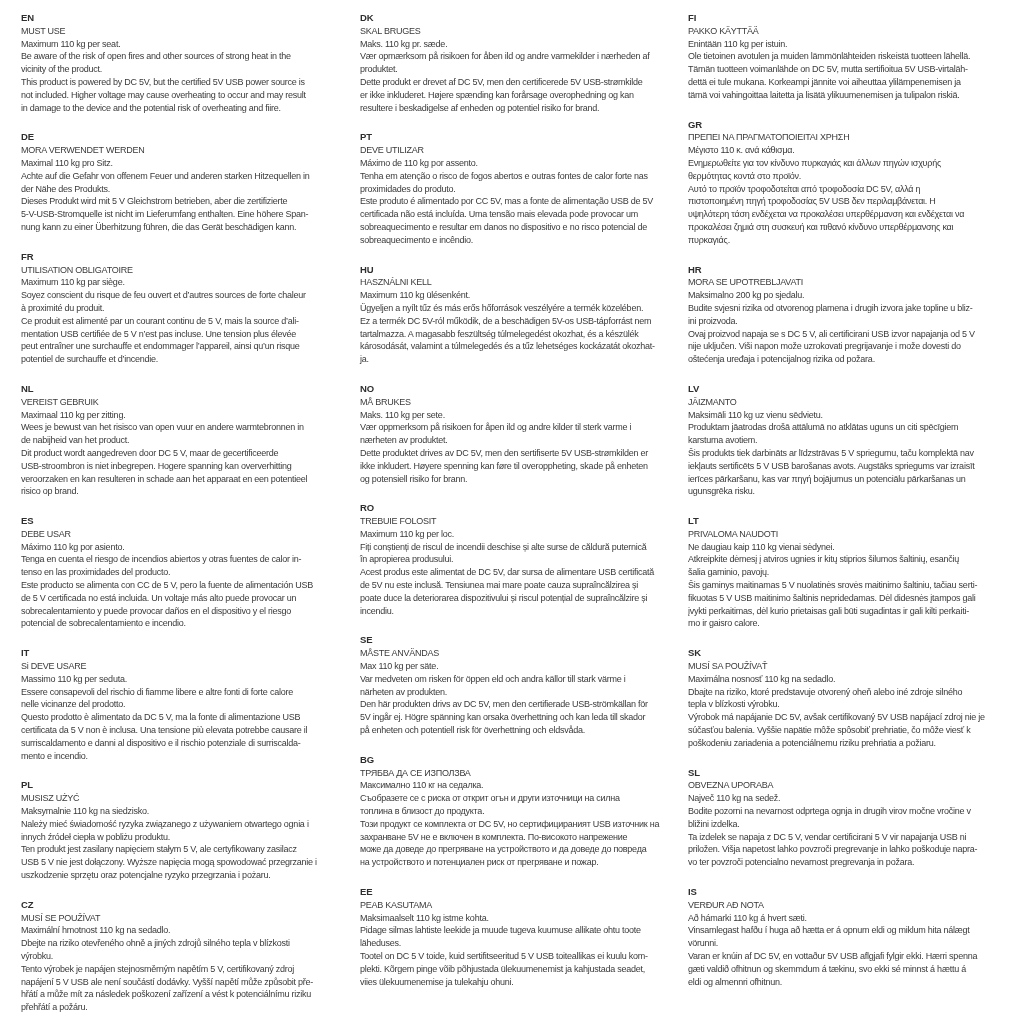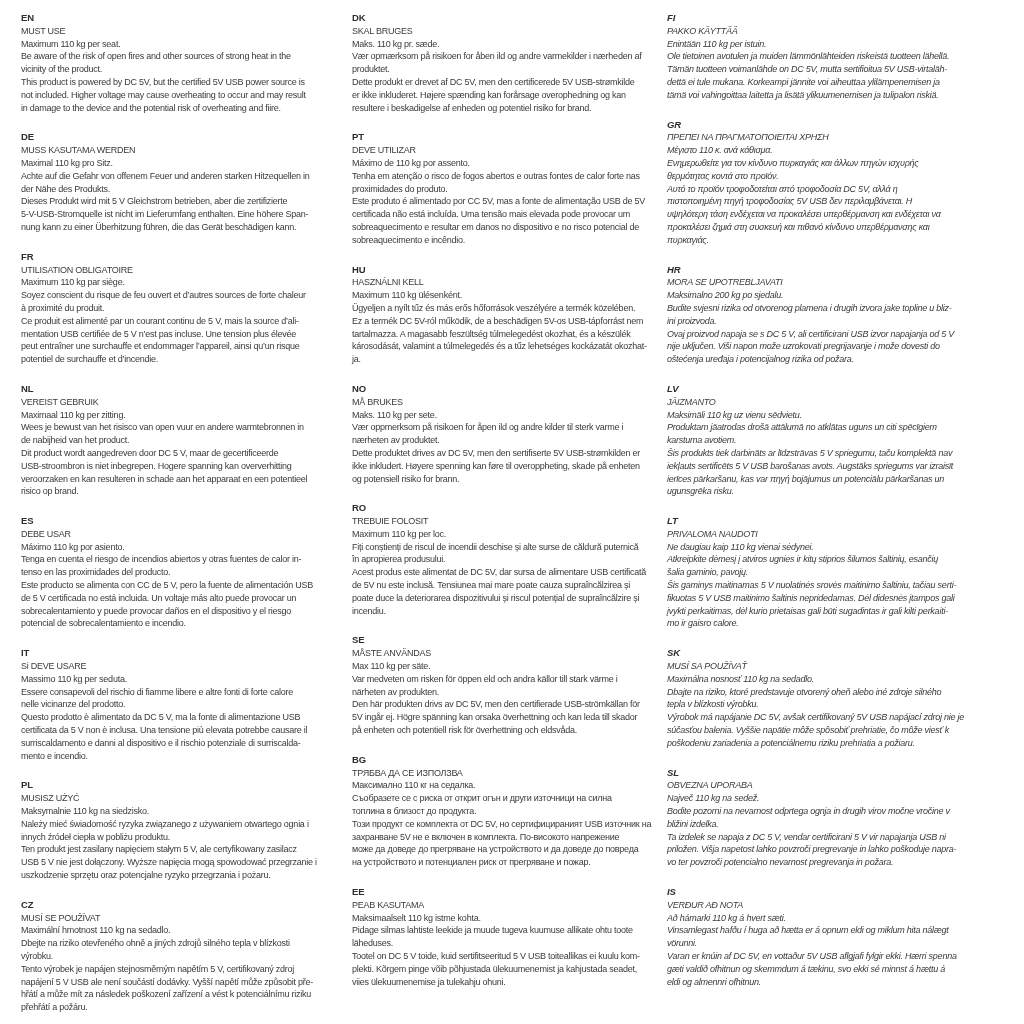--- a/index.html
+++ b/index.html
@@ -6,22 +6,22 @@
   body {
     width:1024px; height:1024px;
     background:#ffffff;
     font-family:"Liberation Sans", sans-serif;
     color:#3a3a3a;
     overflow:hidden;
   }
   .page { position:relative; width:892px; height:1024px;padding-left:48px; }
   .col { position:absolute; top:12px; width:312px; }
   .col-0 { left:21px; }
-  .col-1 { left:352px; }
-  .col-2 { left:667px;font-style:italic; }
+  .col-1 { left:360px; }
+  .col-2 { left:688px; }
   .section { margin-bottom:17px; }
   .code {
     font-weight:bold;
     font-size:9.5px;
     line-height:12.8px;
     color:#2e2e2e;
     letter-spacing:-0.1px;
     white-space:nowrap;
   }
   .heading, .line {
@@ -42,21 +42,21 @@
   <div class="line">Maximum 110 kg per seat.</div>
         <div class="line">Be aware of the risk of open fires and other sources of strong heat in the</div>
         <div class="line">vicinity of the product.</div>
         <div class="line">This product is powered by DC 5V, but the certified 5V USB power source is</div>
         <div class="line">not included. Higher voltage may cause overheating to occur and may result</div>
         <div class="line">in damage to the device and the potential risk of overheating and fiire.</div>
       </div>
 
   <div class="section">
     <div class="code">DE</div>
-    <div class="heading">MUSS KASUTAMA WERDEN</div>
+    <div class="heading">MORA VERWENDET WERDEN</div>
   <div class="line">Maximal 110 kg pro Sitz.</div>
         <div class="line">Achte auf die Gefahr von offenem Feuer und anderen starken Hitzequellen in</div>
         <div class="line">der Nähe des Produkts.</div>
         <div class="line">Dieses Produkt wird mit 5 V Gleichstrom betrieben, aber die zertifizierte</div>
         <div class="line">5-V-USB-Stromquelle ist nicht im Lieferumfang enthalten. Eine höhere Span-</div>
         <div class="line">nung kann zu einer Überhitzung führen, die das Gerät beschädigen kann.</div>
       </div>
 
   <div class="section">
     <div class="code">FR</div>

